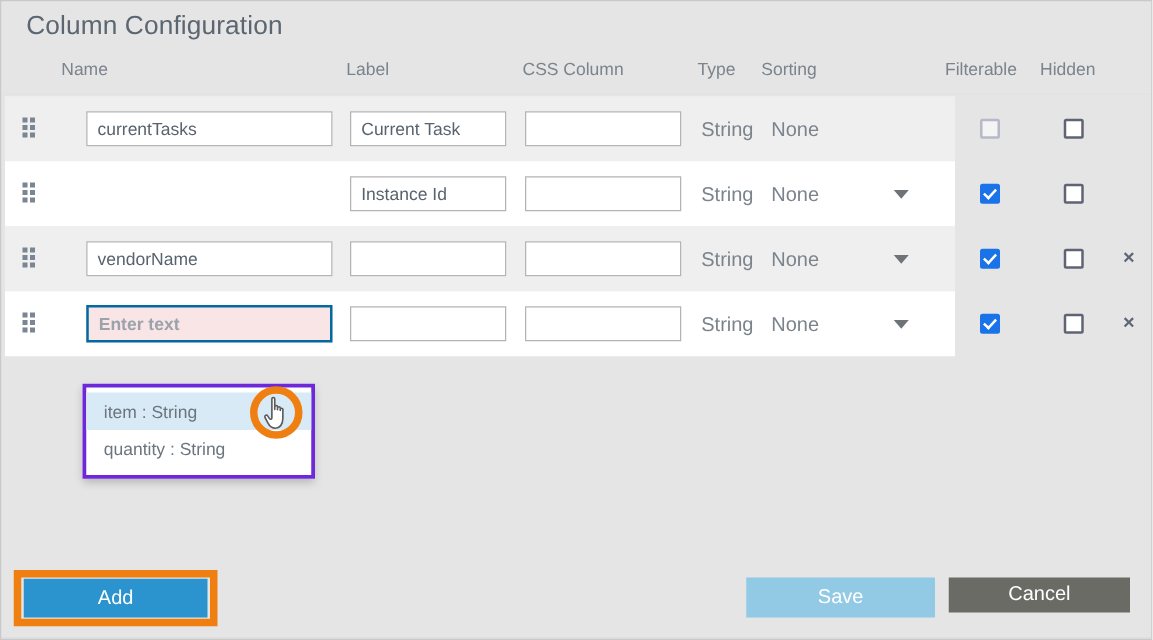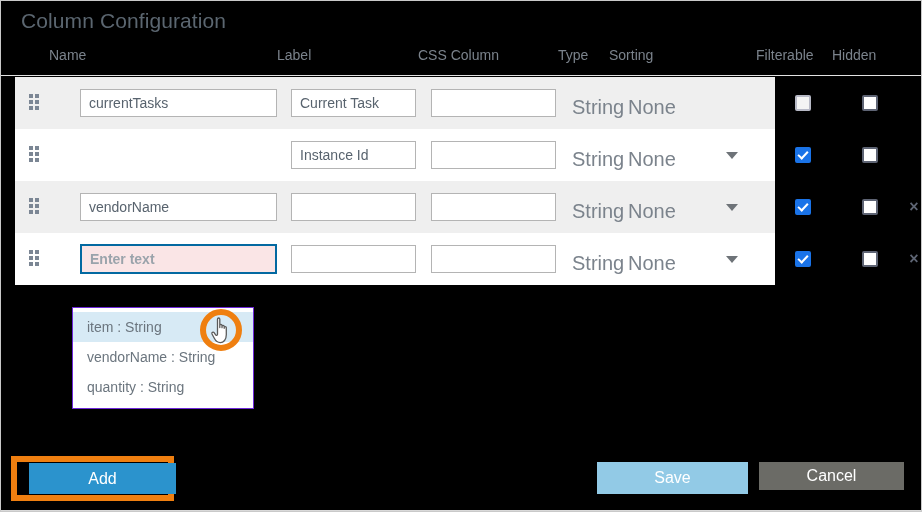--- a/index.html
+++ b/index.html
@@ -10,21 +10,21 @@
   body {
     font-family: "Liberation Sans", sans-serif;
     -webkit-font-smoothing: antialiased;
   }
   #page {
     position: relative;
     width: 922px;
     height: 512px;
     box-sizing: border-box;
     border: 1px solid #c9c9c9;
-    background: #000000;
+    background: #e5e5e5;
     overflow: hidden;
   }
 
   
   .page-title {
     position: absolute;
     left: 20px;
     top: 8px;
     font-size: 21px;
     color: #5b6670;
@@ -45,21 +45,21 @@
     position: absolute;
     top: 0;
     font-size: 14px;
     color: #7b838c;
     white-space: nowrap;
   }
 
   
   .row {
     position: absolute;
-    left: 14px;
+    left: 3px;
     width: 760px;
     height: 52px;
   }
   .row.alt { background: #efefef; }
   .row.plain { background: #ffffff; }
 
   .drag-handle {
     position: absolute;
     left: 14px;
     top: 17px;
@@ -102,21 +102,21 @@
     top: 11px;
   }
 
   .col-name  { left: 65px;  width: 197px; }
   .col-label { left: 276px; width: 125px; }
   .col-css   { left: 416px; width: 125px; }
 
   .static-cell {
     position: absolute;
     top: 19px;
-    font-size: 20px;
+    font-size: 16px;
     color: #7b838c;
     white-space: nowrap;
   }
   .col-type { left: 557px; }
   .col-sorting { left: 613px; }
 
   .caret {
     position: absolute;
     left: 711px;
     top: 23px;
@@ -173,25 +173,25 @@
     text-align: center;
     color: #5e6574;
     font-weight: bold;
     cursor: pointer;
     font-family: "Liberation Sans", sans-serif;
   }
 
   
   .autocomplete {
     position: absolute;
-    left: 71px;
+    left: 65px;
     top: 306px;
     width: 180px;
     background: #ffffff;
-    border: 1px solid #6d28d9;
+    border: 3px solid #6d28d9;
     box-shadow: 0 3px 7px rgba(0,0,0,0.22);
     z-index: 30;
     padding: 4px 0 6px 0;
   }
   .ac-item {
     height: 30px;
     line-height: 30px;
     padding: 0 14px;
     font-size: 14px;
     color: #6b757e;
@@ -237,21 +237,21 @@
     left: 10px;
     top: 455px;
     width: 163px;
     height: 45px;
     box-sizing: border-box;
     border: 6px solid #ef7f10;
     background: transparent;
     z-index: 10;
   }
   .btn-add {
-    left: 28px;
+    left: 18px;
     top: 462px;
     width: 147px;
     height: 31px;
     background: #2b93cd;
     z-index: 11;
   }
   .btn-save {
     left: 596px;
     top: 461px;
     width: 151px;
@@ -363,21 +363,20 @@
         <div class="static-cell col-sorting">None</div>
         <div class="caret"></div>
         <div class="chk col-filterable checked"></div>
         <div class="chk col-hidden"></div>
         <div class="remove-btn">×</div>
       </div>
     </div>
 
   <div class="autocomplete" id="autocomplete">
       <div class="ac-item active">item : String</div>
-      <div class="ac-item">vendorName : String</div>
       <div class="ac-item">quantity : String</div>
     </div>
 
   <div class="cursor-ring"></div>
   <div class="cursor-hand">
     <svg width="24" height="30" viewBox="0 0 24 30">
       <path d="M8.5 17.5 L8.5 4.2 C8.5 2.6 10.8 2.6 10.8 4.2 L10.8 12.5
                L10.8 10.4 C10.8 9.0 13.0 9.0 13.0 10.4 L13.0 12.7
                L13.0 11.4 C13.0 10.0 15.2 10.0 15.2 11.4 L15.2 13.3
                L15.2 12.6 C15.2 11.3 17.3 11.3 17.3 12.6 L17.3 19.8

